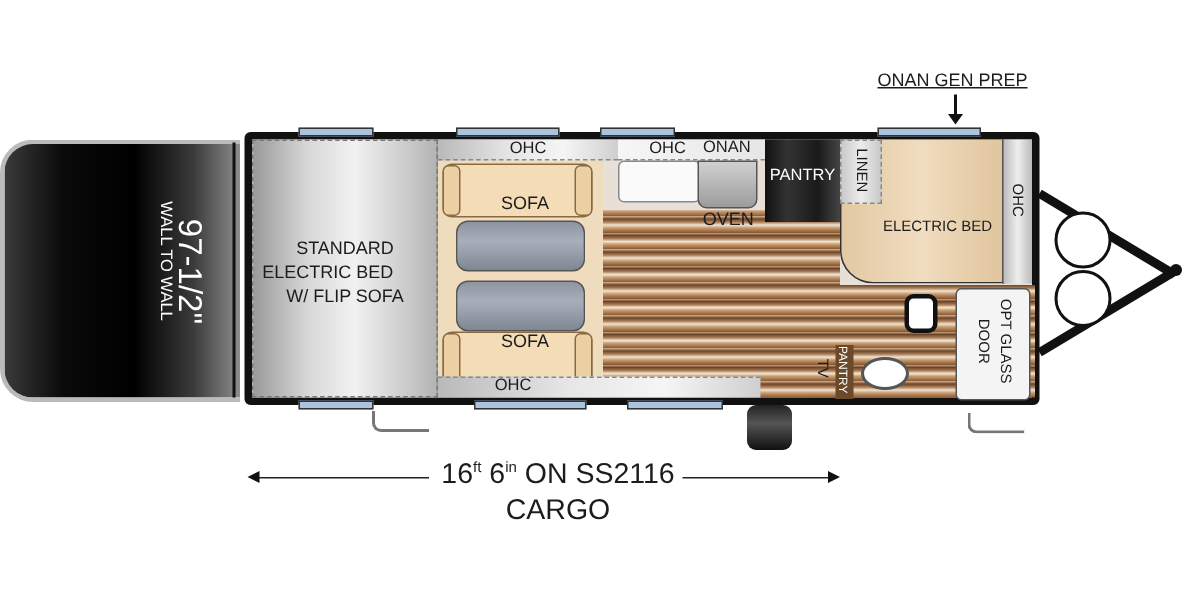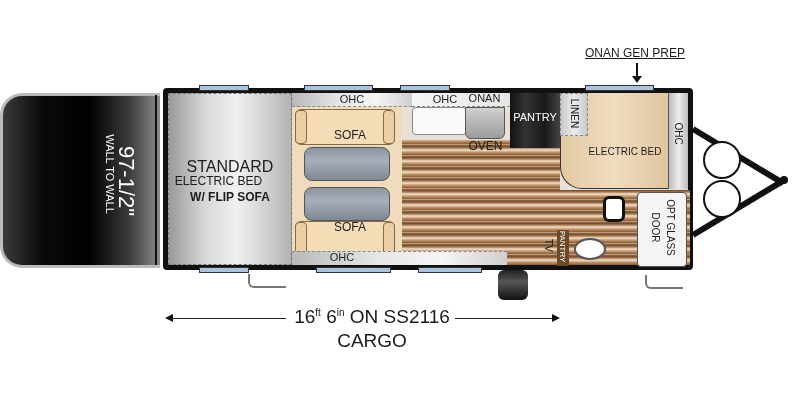--- a/index.html
+++ b/index.html
@@ -37,23 +37,23 @@
 </head>
 <body>
 
 <div class="abs cargo"></div>
 <div class="lbl" style="left:88px; top:168px; font-size:22px; color:#fff; transform: rotate(90deg); transform-origin: center; width:120px; margin-left:-22px;">97-1/2"</div>
 <div class="lbl" style="left:65px; top:168px; font-size:11px; color:#fff; transform: rotate(90deg); width:110px; margin-left:-10px;">WALL TO WALL</div>
 <div class="abs" style="left:155px; top:95px; width:2px; height:170px; background:#111;"></div>
 
 <div class="abs body-wall"></div>
 <div class="abs bedroom-rear"></div>
-<div class="lbl" style="left:168px; top:158px; width:124px; font-size:16px;">STANDARD</div>
+<div class="lbl" style="left:168px; top:158px; width:124px; font-size:12px;">STANDARD</div>
 <div class="lbl" style="left:168px; top:174px; width:101px; font-size:12px;">ELECTRIC BED</div>
-<div class="lbl" style="left:168px; top:190px; width:124px; font-size:12px;font-weight:bold;">W/ FLIP SOFA</div>
+<div class="lbl" style="left:168px; top:190px; width:124px; font-size:12px;">W/ FLIP SOFA</div>
 
 <div class="abs wood"></div>
 <div class="abs wood2"></div>
 
 <div class="abs sofa-area">
   <div class="sofa" style="left:3px; top:4px;">
     <div class="arm" style="left:-1px;"></div>
       <div class="arm" style="right:-1px;"></div>
   </div>
   <div class="table" style="left:12px; top:42px;"></div>

